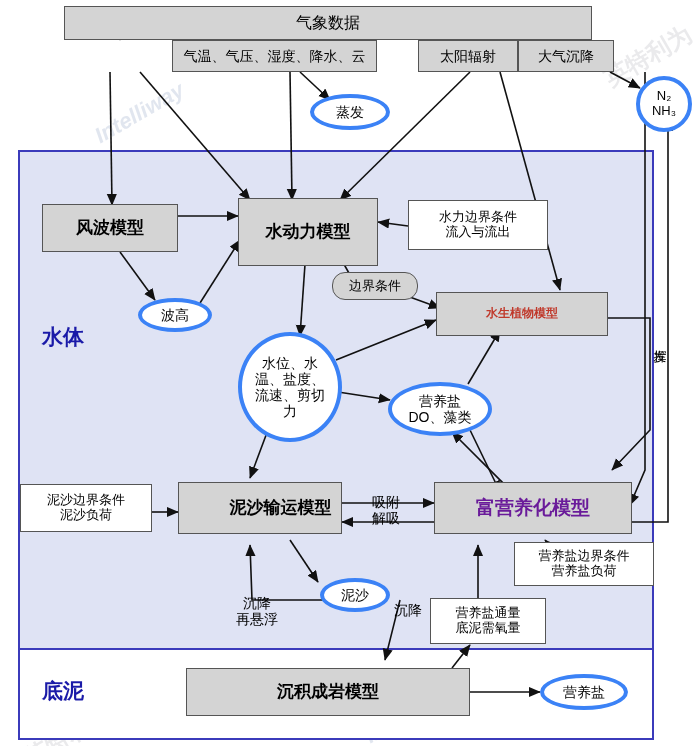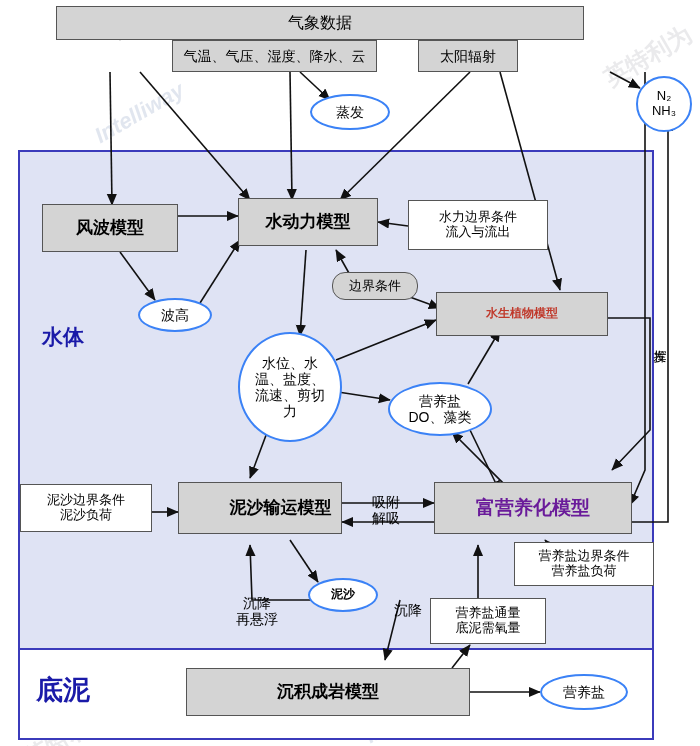--- a/index.html
+++ b/index.html
@@ -2,21 +2,21 @@
 <html><head>
 <meta charset="utf-8">
 <style>
   html,body{margin:0;padding:0;}
   body{width:700px;height:746px;background:#ffffff;font-family:"Liberation Sans",sans-serif;overflow:hidden;position:relative;}
   #stage{position:absolute;left:0;top:0;width:700px;height:746px;}
   svg#wires{position:absolute;left:0;top:0;width:700px;height:746px;pointer-events:none;}
   .node{position:absolute;box-sizing:border-box;display:flex;align-items:center;justify-content:center;text-align:center;line-height:1.15;}
   .box{background:#d4d4d4;border:1px solid #555;color:#000;}
   .boxlight{background:#ffffff;border:1px solid #555;color:#000;}
-  .ell{background:#ffffff;border:2px solid #3b82f6;border-radius:50%;}
+  .ell{background:#ffffff;border:4px solid #3b82f6;border-radius:50%;}
   .plain{background:transparent;border:none;}
   .bold{font-weight:bold;}
   .wm{position:absolute;color:rgba(120,140,180,0.22);font-weight:bold;font-style:italic;transform:rotate(-30deg);font-family:"Liberation Sans",sans-serif;white-space:nowrap;pointer-events:none;}
   .wmcn{position:absolute;color:rgba(150,150,160,0.20);font-weight:bold;transform:rotate(-30deg);white-space:nowrap;pointer-events:none;}
   .water-region{position:absolute;left:18px;top:150px;width:636px;height:500px;background:#dfe3f4;border:2px solid #3b3bbb;box-sizing:border-box;}
   .sed-region{position:absolute;left:18px;top:650px;width:636px;height:90px;background:#ffffff;border:2px solid #3b3bbb;border-top:none;box-sizing:border-box;}
 </style>
 </head>
 <body>
 
@@ -108,35 +108,36 @@
       <path d="M452,668 L470,645"></path>
 
       <path d="M470,692 L540,692"></path>
 
       <path d="M632,522 L668,522 L668,120"></path>
 
       <path d="M608,318 L650,318 L650,430 L612,470"></path>
     </g>
   </svg>
 
-  <div class="node box" style="left:56px;top:6px;width:528px;height:34px;font-size:16px;">气象数据</div>
+  <div class="node box" style="left:64px;top:6px;width:528px;height:34px;font-size:16px;">气象数据</div>
 
   <div class="node box" style="left:172px;top:40px;width:205px;height:32px;font-size:14px;">气温、气压、湿度、降水、云</div>
   <div class="node box" style="left:418px;top:40px;width:100px;height:32px;font-size:14px;">太阳辐射</div>
+  <div class="node box" style="left:518px;top:40px;width:96px;height:32px;font-size:14px;">大气沉降</div>
 
   <div class="node ell" style="left:310px;top:94px;width:80px;height:36px;font-size:14px;">蒸发</div>
 
   <div class="node ell" style="left:636px;top:76px;width:56px;height:56px;font-size:13px;white-space:pre;">N₂
 NH₃</div>
 
   <div class="node plain bold" style="left:28px;top:322px;width:70px;height:30px;font-size:21px;color:#1a1aa8;">水体</div>
-  <div class="node plain bold" style="left:28px;top:676px;width:70px;height:30px;font-size:27px;color:#1a1aa8;">底泥</div>
+  <div class="node plain bold" style="left:28px;top:676px;width:70px;height:30px;font-size:21px;color:#1a1aa8;">底泥</div>
 
   <div class="node box bold" style="left:42px;top:204px;width:136px;height:48px;font-size:17px;">风波模型</div>
-  <div class="node box bold" style="left:238px;top:198px;width:140px;height:48px;font-size:17px;">水动力模型</div>
+  <div class="node box bold" style="left:238px;top:198px;width:140px;height:68px;font-size:17px;">水动力模型</div>
   <div class="node boxlight" style="left:408px;top:200px;width:140px;height:50px;font-size:13px;white-space:pre-line;">水力边界条件
 流入与流出</div>
   <div class="node ell" style="left:138px;top:298px;width:74px;height:34px;font-size:14px;">波高</div>
   <div class="node box" style="left:332px;top:272px;width:86px;height:28px;font-size:13px;border-radius:13px;">边界条件</div>
   <div class="node box bold" style="left:436px;top:292px;width:172px;height:44px;font-size:12px;color:#c0392b;">水生植物模型</div>
 
   <div class="node ell" style="left:238px;top:332px;width:104px;height:110px;font-size:14px;white-space:pre-line;">水位、水
 温、盐度、
 流速、剪切
 力</div>
@@ -147,21 +148,21 @@
 泥沙负荷</div>
   <div class="node box bold" style="left:178px;top:482px;width:164px;height:52px;font-size:17px;padding-left:41px;">泥沙输运模型</div>
   <div class="node plain" style="left:356px;top:490px;width:60px;height:40px;font-size:14px;white-space:pre-line;">吸附
 解吸</div>
   <div class="node box bold" style="left:434px;top:482px;width:198px;height:52px;font-size:19px;color:#6a1b9a;">富营养化模型</div>
   <div class="node boxlight" style="left:514px;top:542px;width:140px;height:44px;font-size:13px;white-space:pre-line;">营养盐边界条件
 营养盐负荷</div>
 
   <div class="node plain" style="left:226px;top:592px;width:62px;height:38px;font-size:14px;white-space:pre-line;">沉降
 再悬浮</div>
-  <div class="node ell" style="left:308px;top:578px;width:70px;height:34px;font-size:12px;font-weight:bold;">泥沙</div>
+  <div class="node ell" style="left:320px;top:578px;width:70px;height:34px;font-size:14px;">泥沙</div>
   <div class="node plain" style="left:386px;top:600px;width:44px;height:20px;font-size:14px;">沉降</div>
   <div class="node boxlight" style="left:430px;top:598px;width:116px;height:46px;font-size:13px;white-space:pre-line;">营养盐通量
 底泥需氧量</div>
 
   <div class="node box bold" style="left:186px;top:668px;width:284px;height:48px;font-size:17px;">沉积成岩模型</div>
   <div class="node ell" style="left:540px;top:674px;width:88px;height:36px;font-size:14px;">营养盐</div>
 
   <div class="node plain" style="left:644px;top:320px;width:30px;height:40px;font-size:13px;writing-mode:vertical-rl;">挥发</div>
 
 </div>

